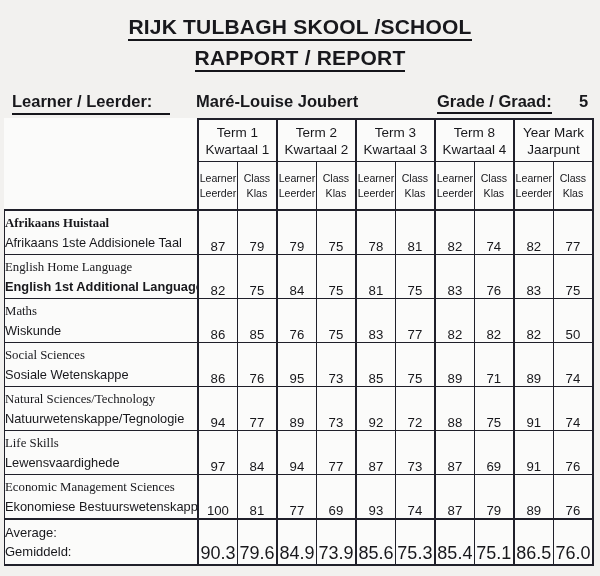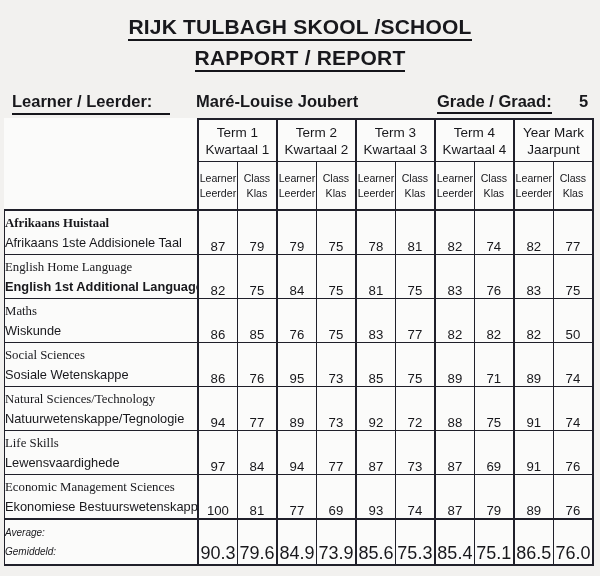--- a/index.html
+++ b/index.html
@@ -155,26 +155,25 @@
     vertical-align: bottom;
     font-size: 13.2px;
     padding-bottom: 5px;
   }
 
   
   tr.avg-row td { height: 44px; }
   tr.avg-row td { border-top: 2.5px solid #20202a !important; }
   td.avg-label {
     padding: 2px 0 3px 4px;
-    font-size: 10px;
+    font-size: 13px;
     font-weight: bold;
     line-height: 19px;
     vertical-align: middle;
     white-space: nowrap;
-    font-style: italic;
   }
   td.avg-label span { display: block; }
   td.avg-mark {
     text-align: center;
     vertical-align: bottom;
     font-size: 18px;
     font-weight: bold;
     padding-bottom: 5px;
   }
   tr.avg-row td { border-bottom: 2.5px solid #20202a !important; }
@@ -225,21 +224,21 @@
         </td>
         <td class="term-head hdr-top grp-right" colspan="2">
           <span class="l1">Term 2</span>
           <span class="l2">Kwartaal 2</span>
         </td>
         <td class="term-head hdr-top grp-right" colspan="2">
           <span class="l1">Term 3</span>
           <span class="l2">Kwartaal 3</span>
         </td>
         <td class="term-head hdr-top grp-right" colspan="2">
-          <span class="l1">Term 4</span>
+          <span class="l1">Term 8</span>
           <span class="l2">Kwartaal 4</span>
         </td>
         <td class="term-head hdr-top grp-right" colspan="2">
           <span class="l1">Year Mark</span>
           <span class="l2">Jaarpunt</span>
         </td>
       </tr>
       <tr>
         <td class="corner-cell"></td>
 

